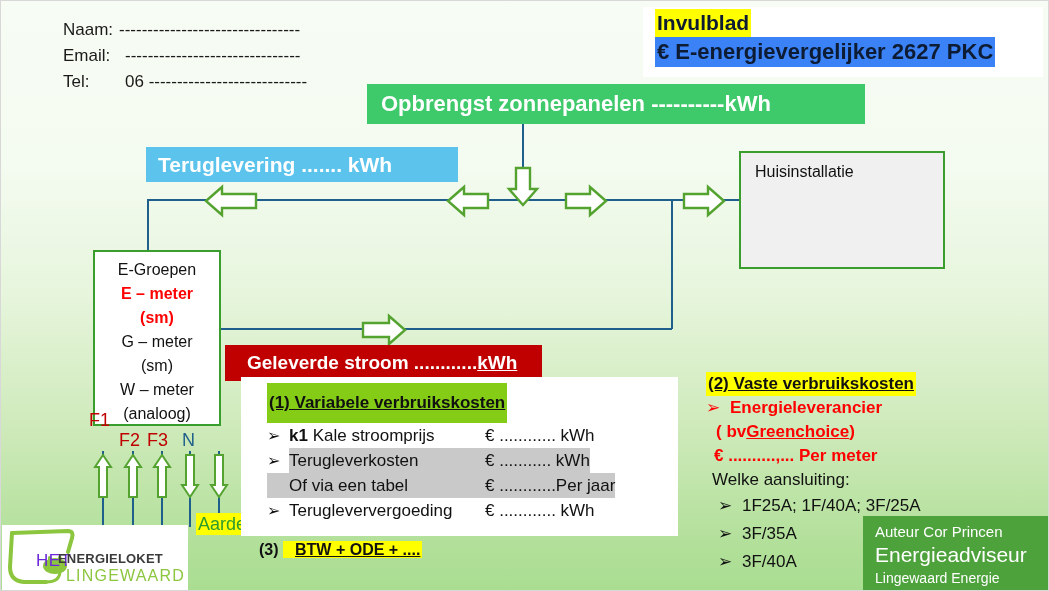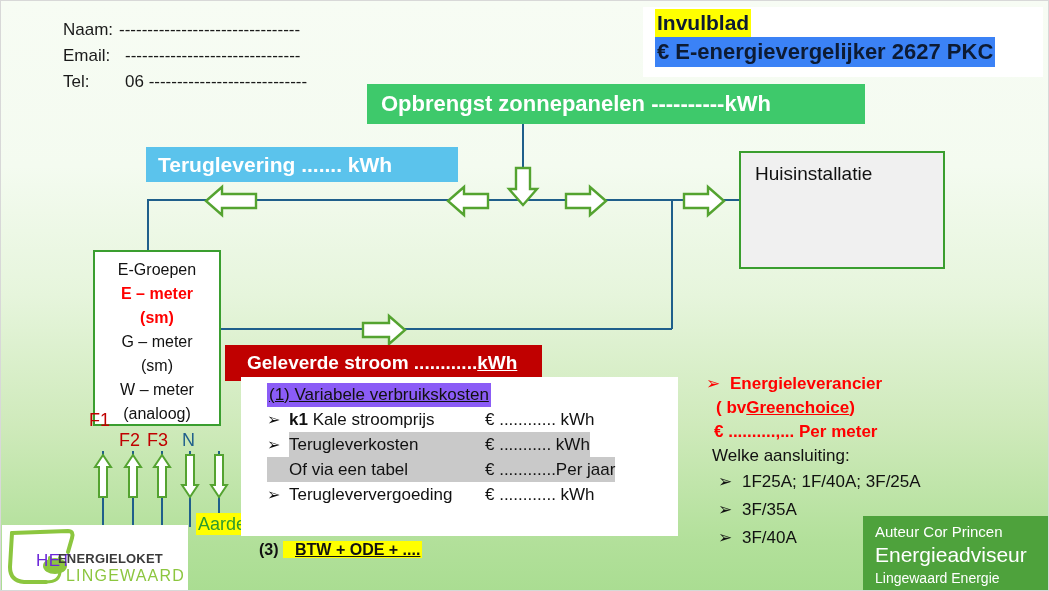--- a/index.html
+++ b/index.html
@@ -88,21 +88,21 @@
   .arrow svg{display:block;overflow:visible;}
 
   
   #huis{
     left:738px; top:150px;
     width:206px; height:118px;
     background:#f0f0f0;
     border:2px solid #3a9e2f;
     box-sizing:border-box;
     padding:10px 0 0 14px;
-    font-size:19px;color:#111;
+    font-size:16px;color:#111;
   }
   #meterbox{
     left:92px; top:249px;
     width:128px; height:176px;
     background:#ffffff;
     border:2px solid #3a9e2f;
     box-sizing:border-box;
     text-align:center;
     font-size:16px;color:#111;
     line-height:24px;
@@ -136,23 +136,23 @@
 
   
   #varcard{
     left:240px; top:376px;
     width:437px; height:159px;
     background:#ffffff;
     box-sizing:border-box;
     padding:6px 0 0 26px;
   }
   #varcard .hdr{
-    font-size:17px;font-weight:normal;color:#111;
-    background:#8b5cf6;text-decoration:underline;
-    display:inline-block;padding:0 2px;line-height:24px;
+    font-size:17px;font-weight:bold;color:#111;
+    background:#84cc16;text-decoration:underline;
+    display:inline-block;padding:8px 2px;line-height:24px;
   }
   .bline{display:flex;align-items:baseline;font-size:17px;color:#111;line-height:25px;}
   .bul{width:22px;flex:0 0 22px;color:#111;font-size:16px;}
   .ltxt{display:inline-block;}
   .gray{background:#c9c9c9;}
 
   #varcard .r1 .ltxt{width:196px;}
   #varcard .r2 .ltxt{width:196px;}
   #varcard .r3 .ltxt{width:196px;}
   #varcard .r4 .ltxt{width:196px;}
@@ -387,20 +387,23 @@
       <span>€  ............ kWh</span>
     </div>
   </div>
 
   <div class="abs" id="btw">
     <span>(3)</span>
     <span class="hl u">BTW + ODE + ....</span>
   </div>
 
   <div class="abs" id="vaste">
+    <div>
+      <span class="hdr">(2) Vaste verbruikskosten</span>
+    </div>
 
     <div class="redline">
       <span class="bul2 bulred">➢</span>
       <span class="red">Energieleverancier</span>
     </div>
 
     <div class="redline" style="padding-left:10px;">
       <span class="red">( bv </span>
         <span class="red u">Greenchoice</span>
         <span class="red">)</span>

